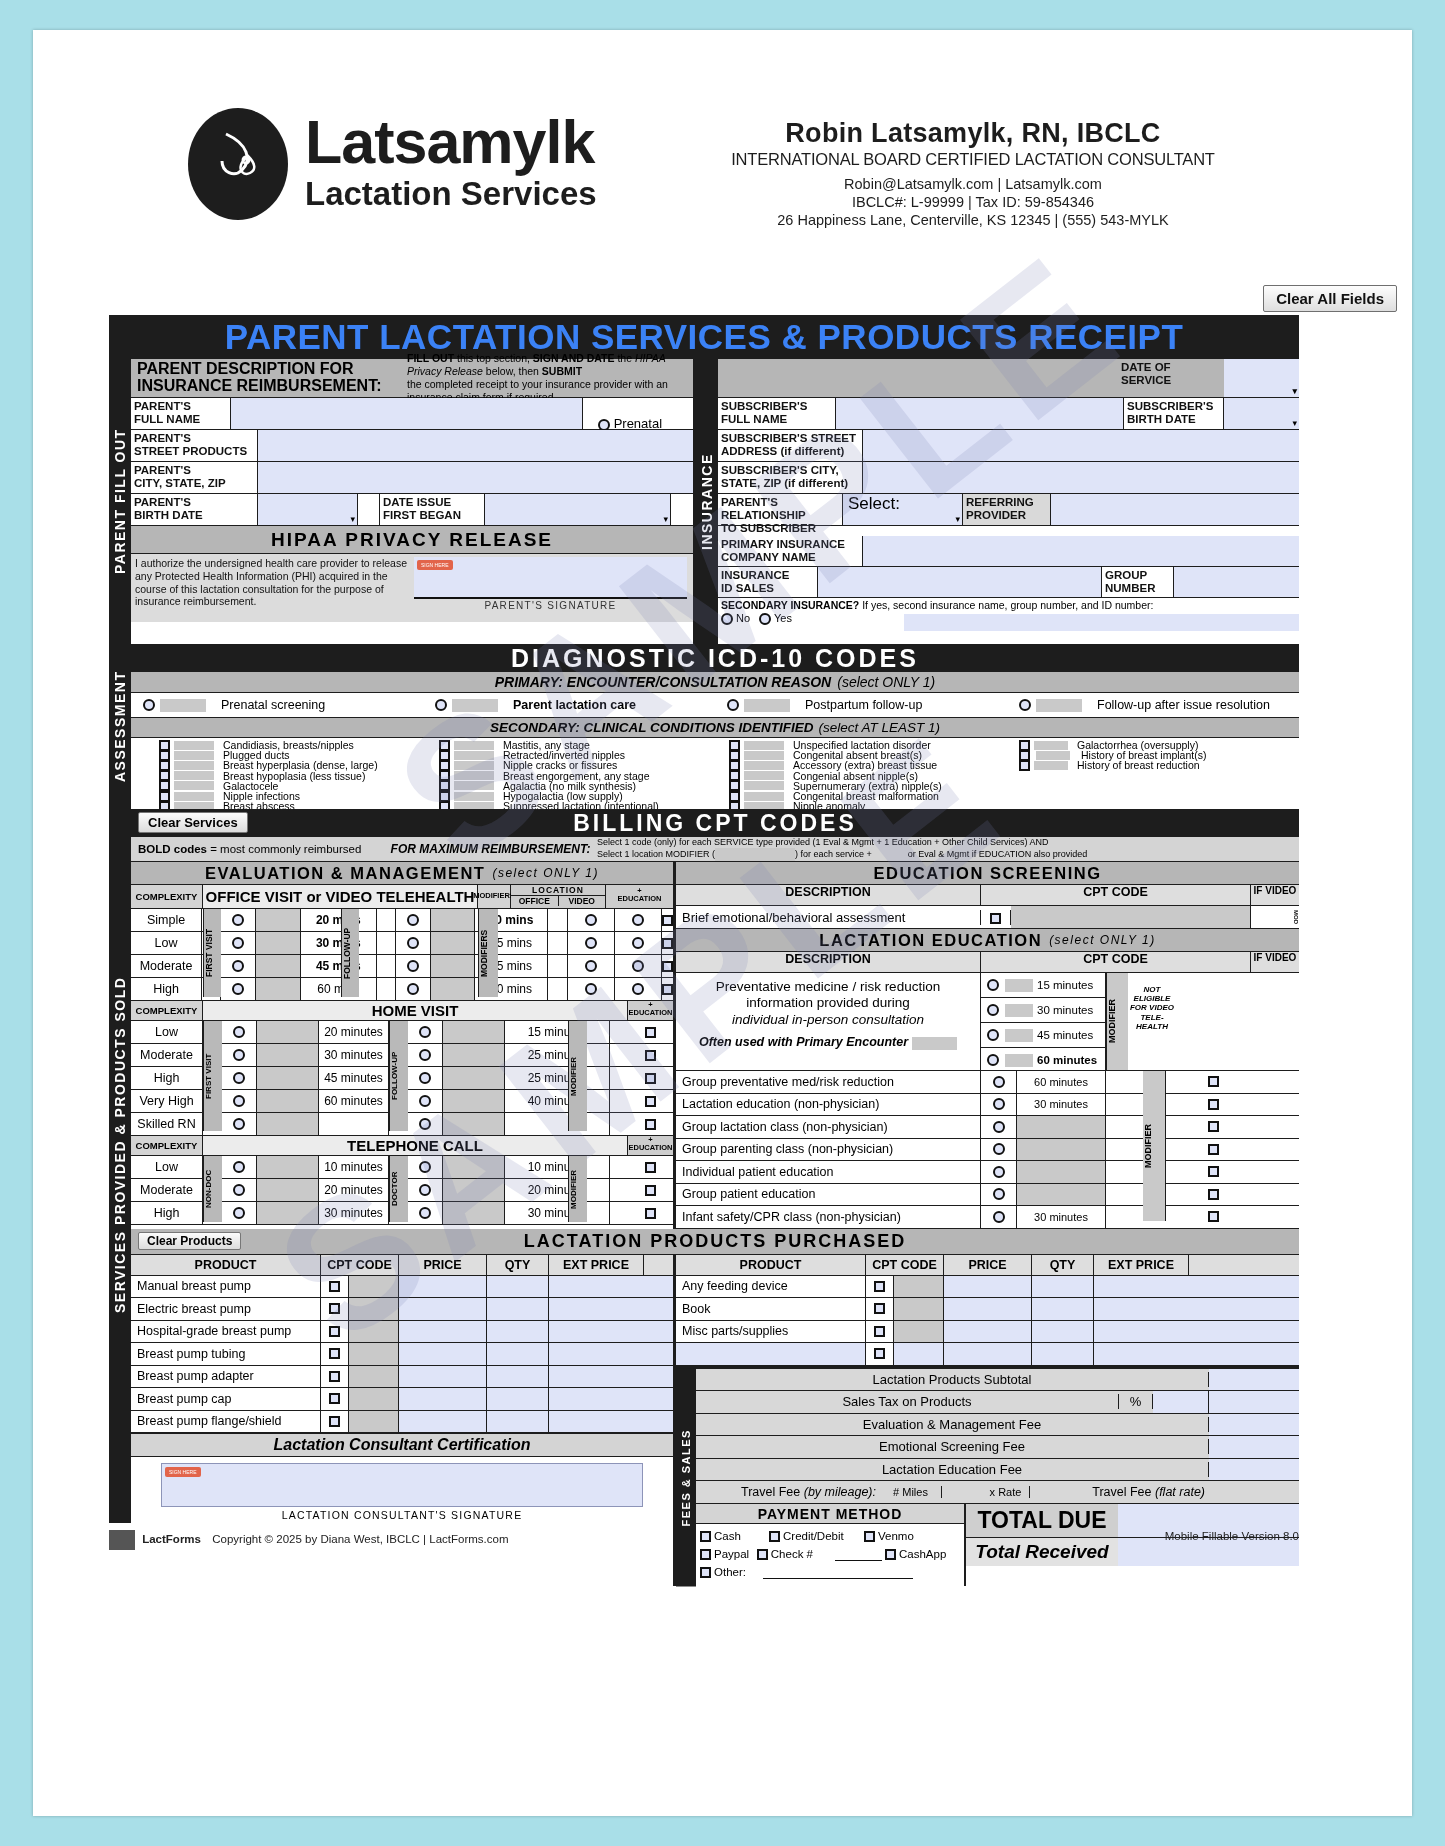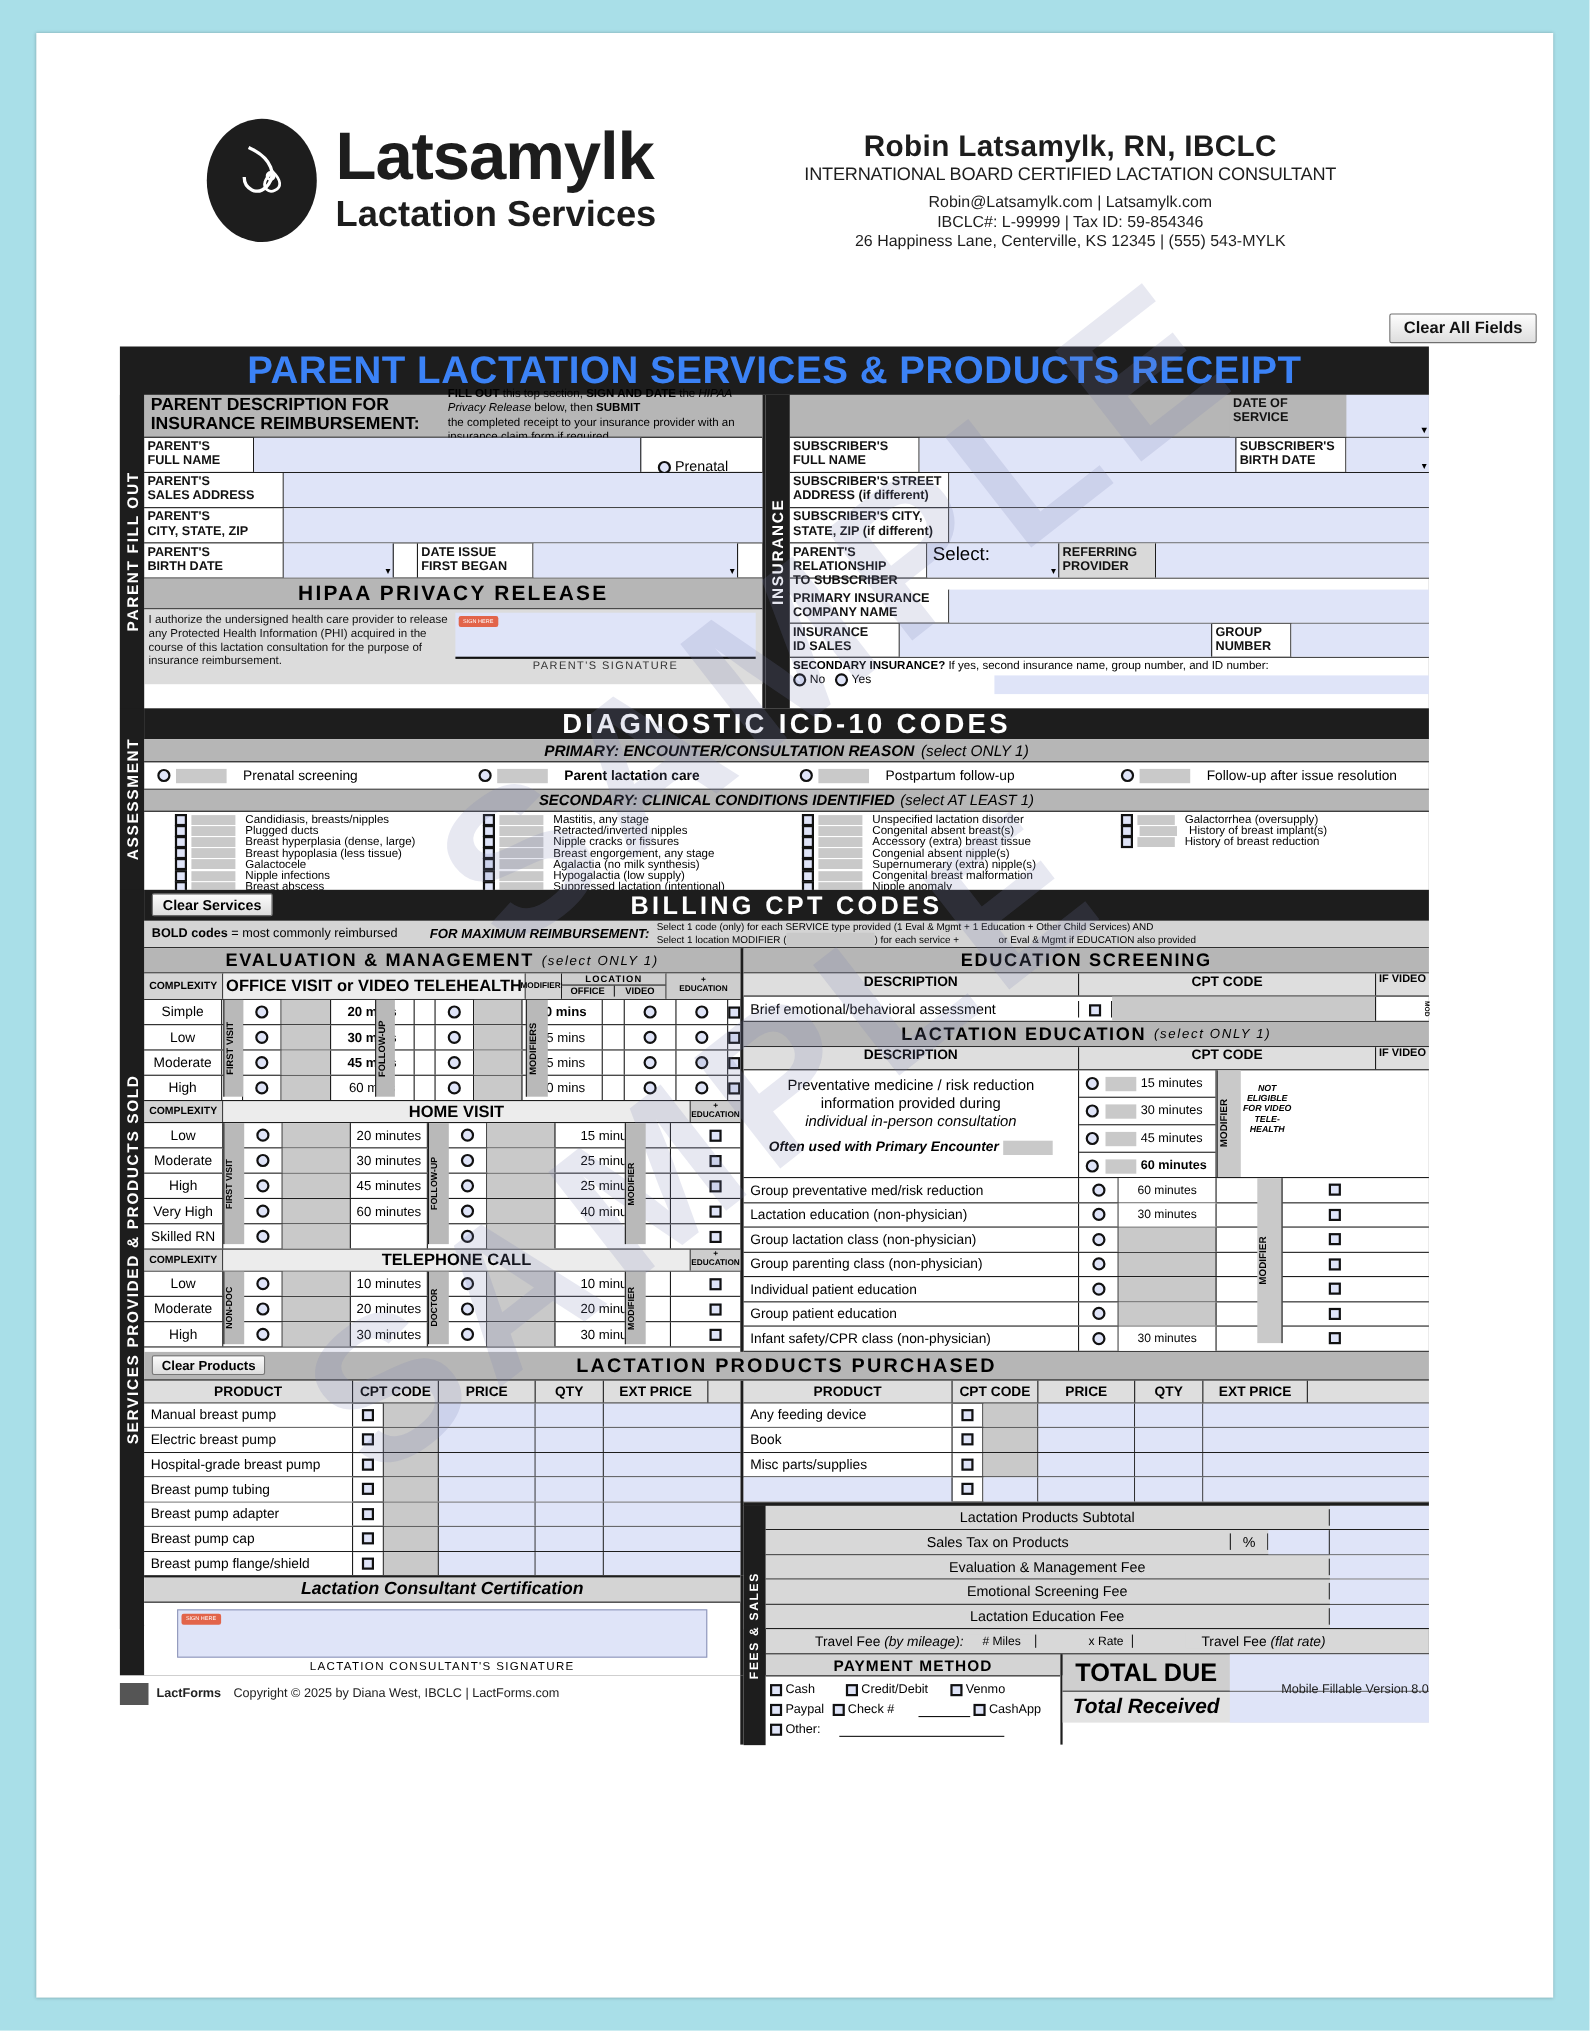--- a/index.html
+++ b/index.html
@@ -117,21 +117,21 @@
             <div class="cell fld" style="flex:1;"></div>
             <div style="width:92px;padding:18px 3px;font-size:13px;line-height:1.25;margin-left:12px;">
               <div><span class="radio"></span> <span>Prenatal</span></div>
               <div><span class="radio"></span> <span>Postpartum</span></div>
             </div>
           </div>
 
           <div class="row bk" style="height:31px;">
             <div class="cell lbl" style="width:127px;">
               <div>PARENT'S</div>
-              <div>SALES ADDRESS</div>
+              <div>STREET PRODUCTS</div>
             </div>
             <div class="fld" style="flex:1;"></div>
           </div>
 
           <div class="row bk" style="height:31px;">
             <div class="cell lbl" style="width:127px;">
               <div>PARENT'S</div>
               <div>CITY, STATE, ZIP</div>
             </div>
             <div class="fld" style="flex:1;"></div>

